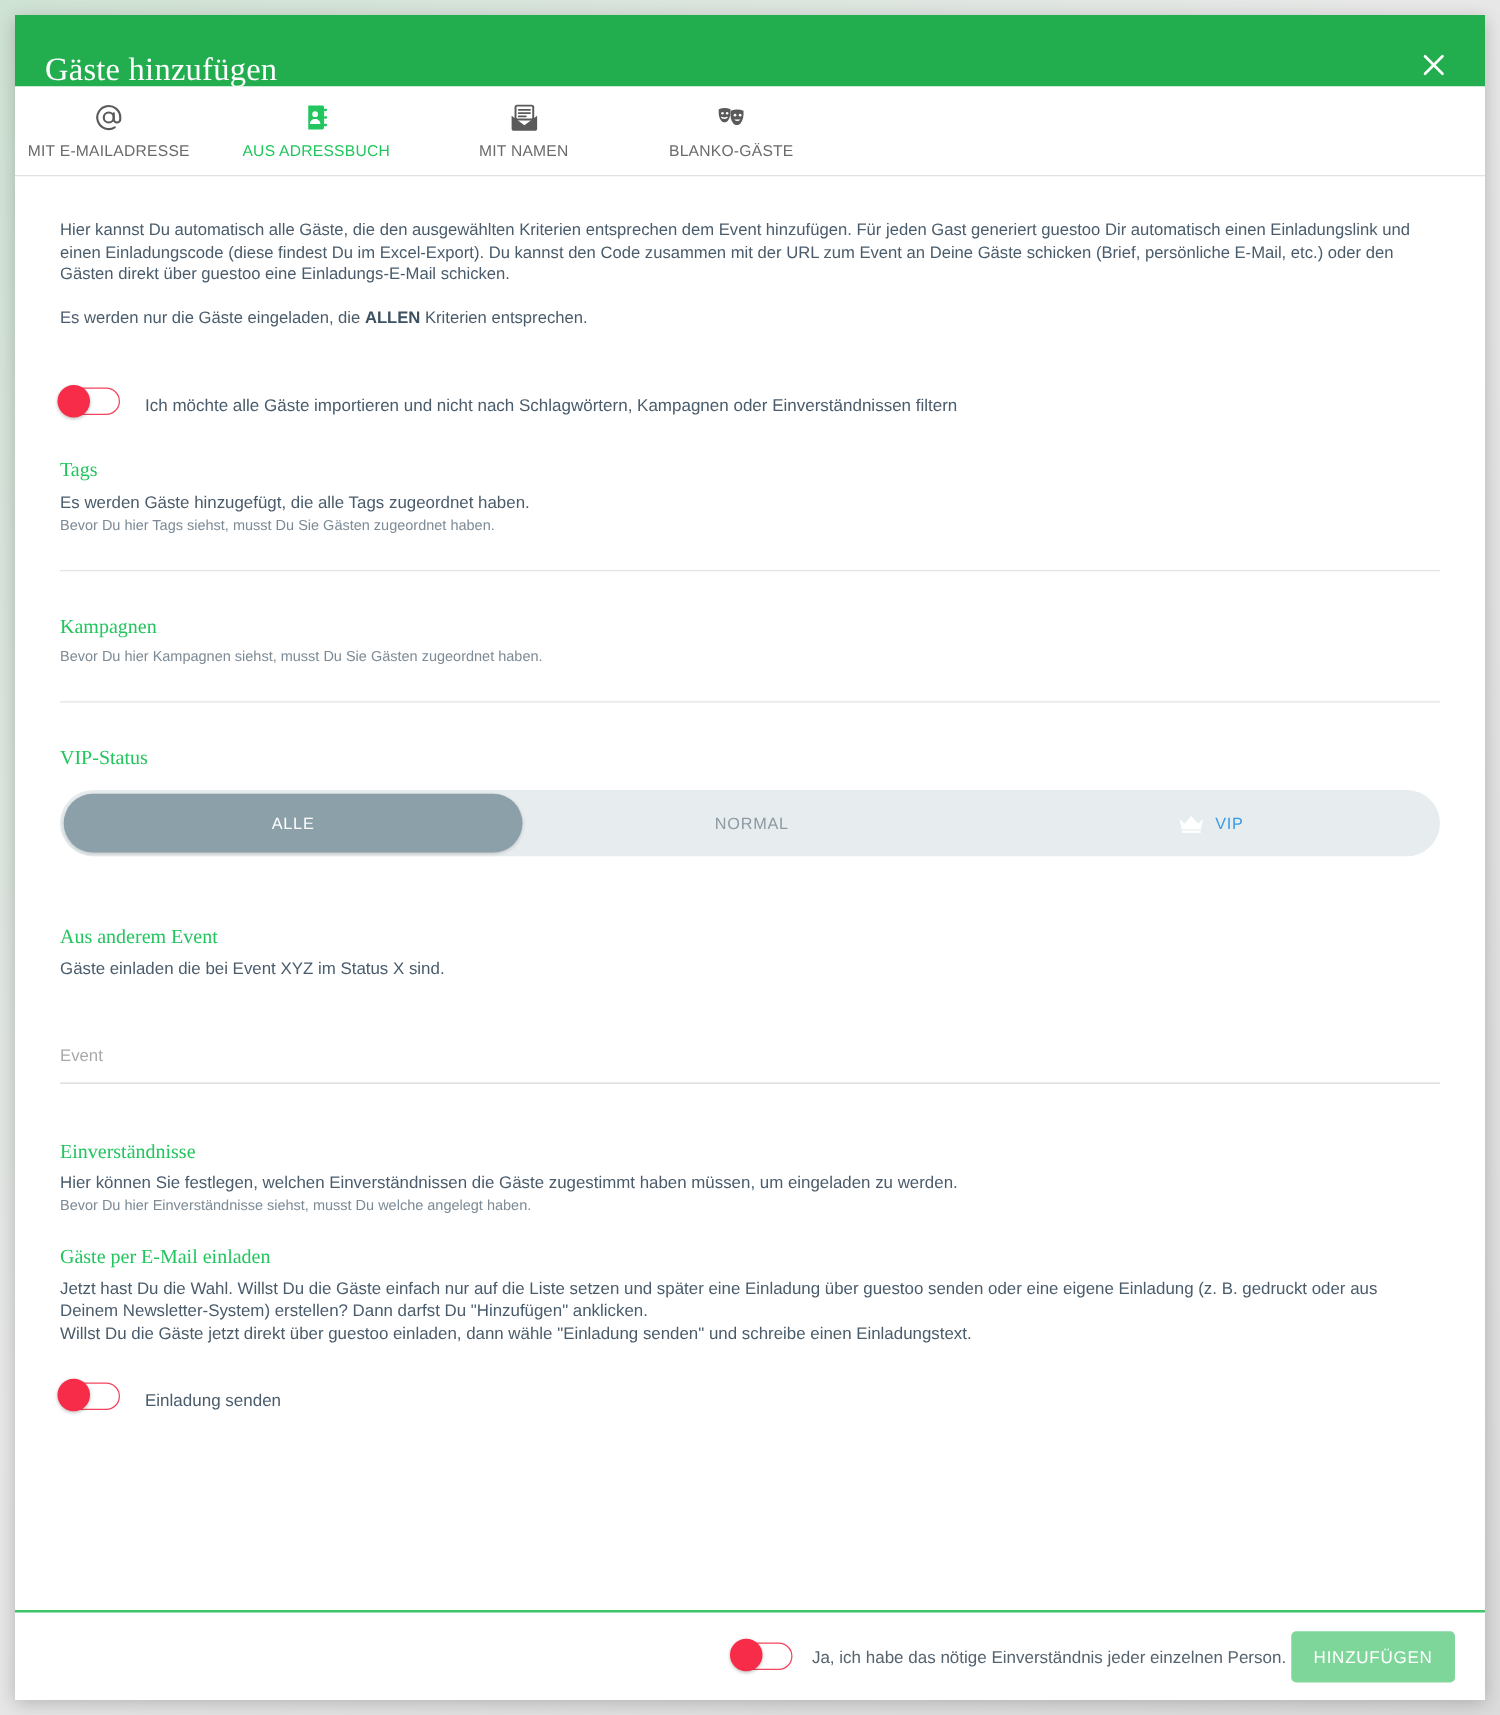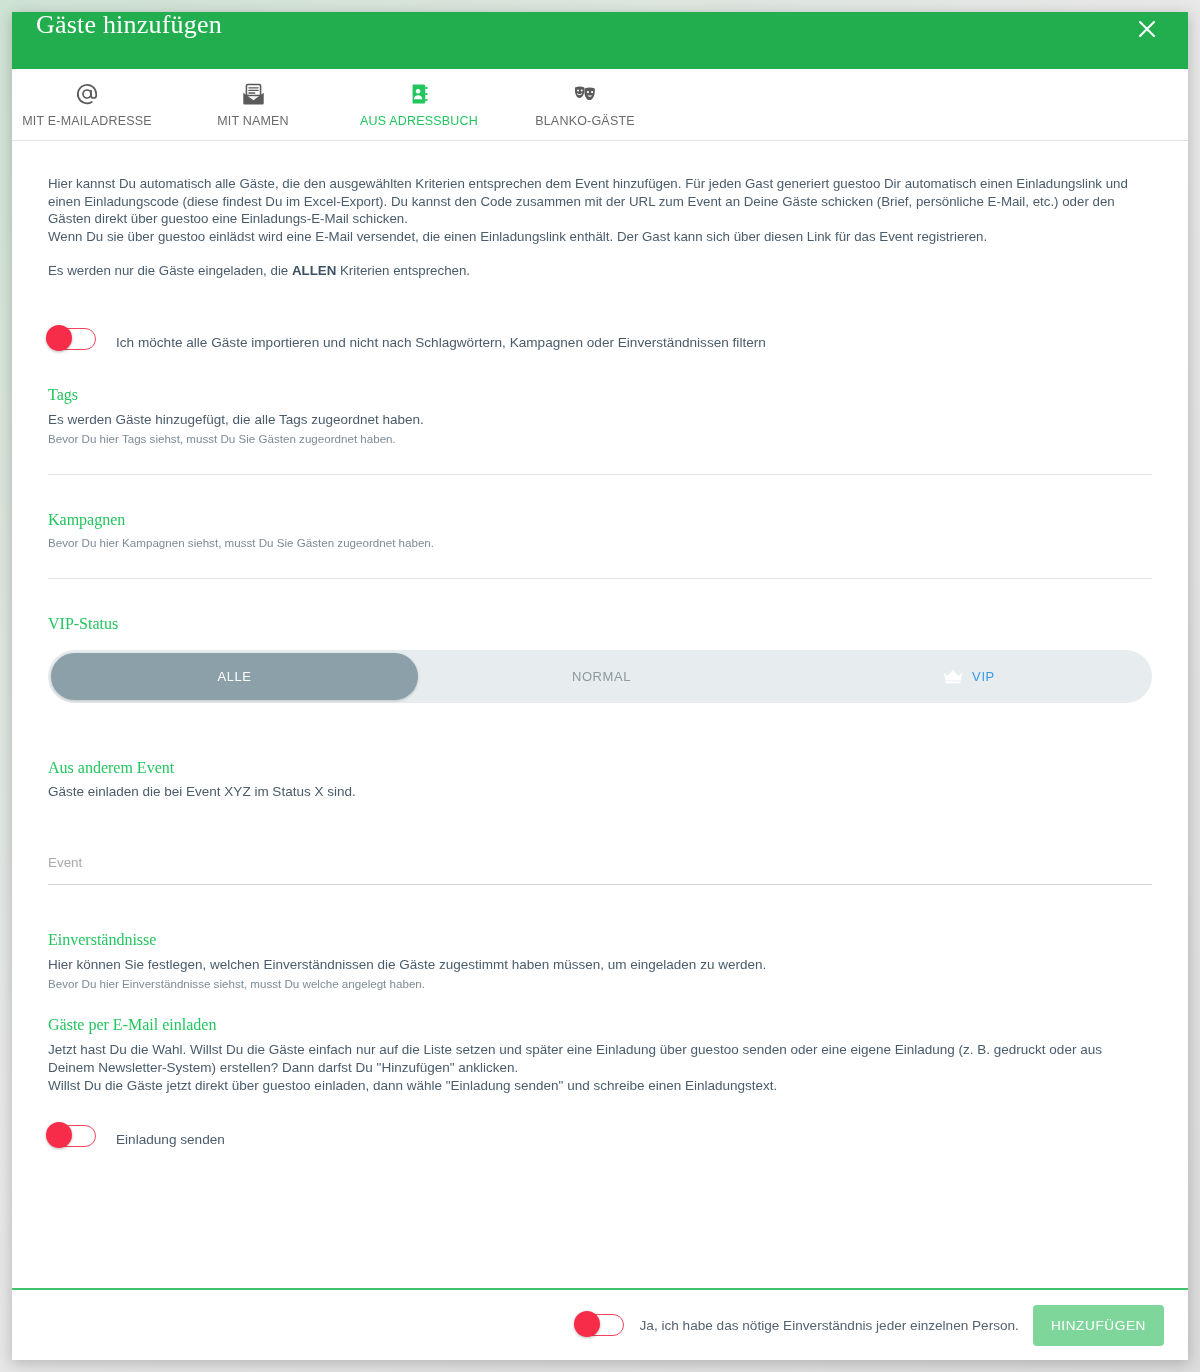--- a/index.html
+++ b/index.html
@@ -29,21 +29,21 @@
     flex-direction: column;
     overflow: hidden;
   }
 
   
   .modal-header {
     background: #22ae4f;
     height: 57px;
     flex: 0 0 57px;
     display: flex;
-    align-items: flex-start;
+    align-items: flex-end;
     justify-content: space-between;
     padding: 0 22px 0 22px;
     position: relative;
   }
   .modal-title {
     color: #ffffff;
     font-family: "Liberation Serif", serif;
     font-size: 26px;
     font-weight: 400;
     letter-spacing: .2px;
@@ -223,21 +223,21 @@
 
   
   .modal-footer {
     flex: 0 0 auto;
     border-top: 2px solid #3fc46a;
     height: 72px;
     display: flex;
     align-items: center;
     justify-content: flex-end;
     padding: 0 24px 0 36px;
-    gap: 14px;
+    gap: 4px;
     background: #ffffff;
   }
   .consent-row {
     display: flex;
     align-items: center;
     gap: 16px;
   }
   .consent-text {
     font-size: 13.6px;
     color: #55636f;
@@ -271,46 +271,46 @@
   <div class="tabs">
 
     <div class="tab">
       <span class="tab-icon">
         <svg width="24" height="24" viewBox="0 0 24 24" fill="none" stroke="currentColor" stroke-width="1.7">
           <circle cx="12" cy="12" r="4"></circle>
           <path d="M16 8.6 V13.4 a2.6 2.6 0 0 0 5.2 0 V12 A9.2 9.2 0 1 0 16.8 19.9" stroke-linecap="round"></path>
         </svg>
       </span>
       <span class="tab-label">MIT E-MAILADRESSE</span>
-    </div>
-
-    <div class="tab">
-      <span class="tab-icon">
-        <svg width="25" height="25" viewBox="0 0 24 24" fill="currentColor">
-          <path d="M4 3.2h16v10.2l-8 5.4-8-5.4z" opacity="0"></path>
-          <rect x="5.2" y="2.4" width="13.6" height="10.6" rx="1.2" fill="#ffffff" stroke="currentColor" stroke-width="1.5"></rect>
-          <path d="M7.6 5.6h8.8M7.6 8.1h8.8M7.6 10.6h5.6" stroke="currentColor" stroke-width="1.3" stroke-linecap="round"></path>
-          <path d="M2.2 10.2 L12 17.4 L21.8 10.2 V20.4 a1.3 1.3 0 0 1-1.3 1.3 H3.5 A1.3 1.3 0 0 1 2.2 20.4 Z"></path>
-        </svg>
-      </span>
-      <span class="tab-label">MIT NAMEN</span>
     </div>
 
     <div class="tab active">
       <span class="tab-icon">
         <svg width="24" height="24" viewBox="0 0 24 24" fill="currentColor">
           <path d="M5.6 2.4h11.1c.9 0 1.6.7 1.6 1.6v16c0 .9-.7 1.6-1.6 1.6H5.6z"></path>
           <rect x="18.1" y="5.0" width="2.6" height="1.9" rx=".9"></rect>
           <rect x="18.1" y="11.0" width="2.6" height="1.9" rx=".9"></rect>
           <rect x="18.1" y="17.0" width="2.6" height="1.9" rx=".9"></rect>
           <circle cx="11.1" cy="9.3" r="2.3" fill="#ffffff"></circle>
           <path d="M6.9 17.2c0-2.4 1.9-4 4.2-4s4.2 1.6 4.2 4z" fill="#ffffff"></path>
         </svg>
       </span>
       <span class="tab-label">AUS ADRESSBUCH</span>
+    </div>
+
+    <div class="tab">
+      <span class="tab-icon">
+        <svg width="25" height="25" viewBox="0 0 24 24" fill="currentColor">
+          <path d="M4 3.2h16v10.2l-8 5.4-8-5.4z" opacity="0"></path>
+          <rect x="5.2" y="2.4" width="13.6" height="10.6" rx="1.2" fill="#ffffff" stroke="currentColor" stroke-width="1.5"></rect>
+          <path d="M7.6 5.6h8.8M7.6 8.1h8.8M7.6 10.6h5.6" stroke="currentColor" stroke-width="1.3" stroke-linecap="round"></path>
+          <path d="M2.2 10.2 L12 17.4 L21.8 10.2 V20.4 a1.3 1.3 0 0 1-1.3 1.3 H3.5 A1.3 1.3 0 0 1 2.2 20.4 Z"></path>
+        </svg>
+      </span>
+      <span class="tab-label">MIT NAMEN</span>
     </div>
 
     <div class="tab">
       <span class="tab-icon">
         <svg width="26" height="24" viewBox="0 0 26 24" fill="currentColor">
           <path d="M3.0 5.4c3.2-1.3 6.4-1.3 9.4 0 .2 4-.4 7.1-2.1 9.1-1.6 1.9-4 1.8-5.5-.1C3.2 12.4 2.7 9.3 3.0 5.4z"></path>
           <circle cx="6.0" cy="8.6" r="1.0" fill="#ffffff"></circle>
           <circle cx="9.7" cy="8.6" r="1.0" fill="#ffffff"></circle>
           <path d="M5.4 11.9c1.4.9 2.8.9 4.2 0" stroke="#ffffff" stroke-width="1.1" fill="none" stroke-linecap="round"></path>
           <path d="M12.6 6.6c3.4-1.4 6.9-1.4 10.2 0 .3 4.3-.4 7.7-2.3 9.9-1.7 2-4.3 2-6 0-1.9-2.2-2.5-5.6-1.9-9.9z"></path>
@@ -320,21 +320,20 @@
         </svg>
       </span>
       <span class="tab-label">BLANKO-GÄSTE</span>
     </div>
   </div>
 
   <div class="modal-body">
 
     <div class="intro">
       <p>Hier kannst Du automatisch alle Gäste, die den ausgewählten Kriterien entsprechen dem Event hinzufügen. Für jeden Gast generiert guestoo Dir automatisch einen Einladungslink und einen Einladungscode (diese findest Du im Excel-Export). Du kannst den Code zusammen mit der URL zum Event an Deine Gäste schicken (Brief, persönliche E-Mail, etc.) oder den Gästen direkt über guestoo eine Einladungs-E-Mail schicken.</p>
-      <p>Wenn Du sie über guestoo einlädst wird eine E-Mail versendet, die einen Einladungslink enthält. Der Gast kann sich über diesen Link für das Event registrieren.</p>
       <div class="spacer"></div>
       <p><span>Es werden nur die Gäste eingeladen, die </span><b>ALLEN</b><span> Kriterien entsprechen.</span></p>
     </div>
 
     <div class="toggle-block switch-row">
       <div class="switch">
           <span class="knob"></span>
         </div>
       <div class="switch-label">Ich möchte alle Gäste importieren und nicht nach Schlagwörtern, Kampagnen oder Einverständnissen filtern</div>
     </div>

